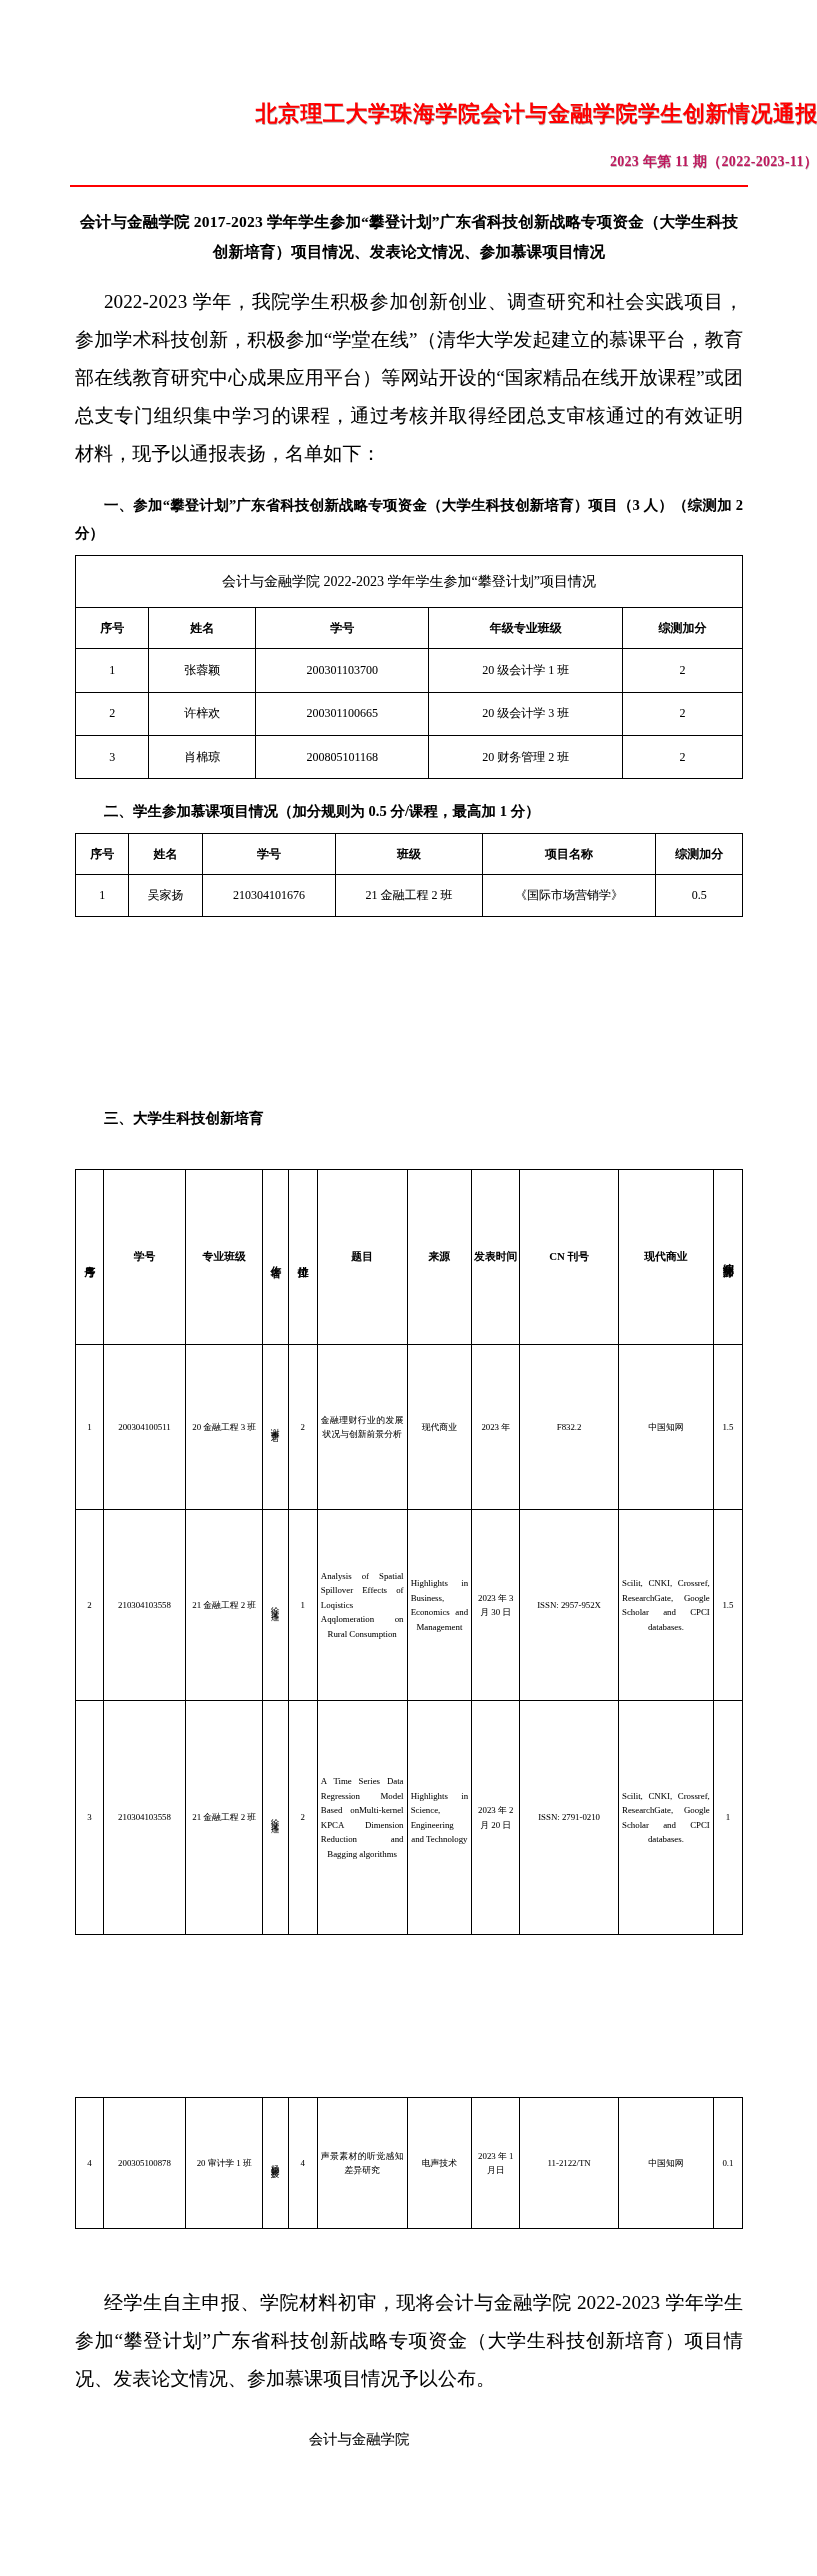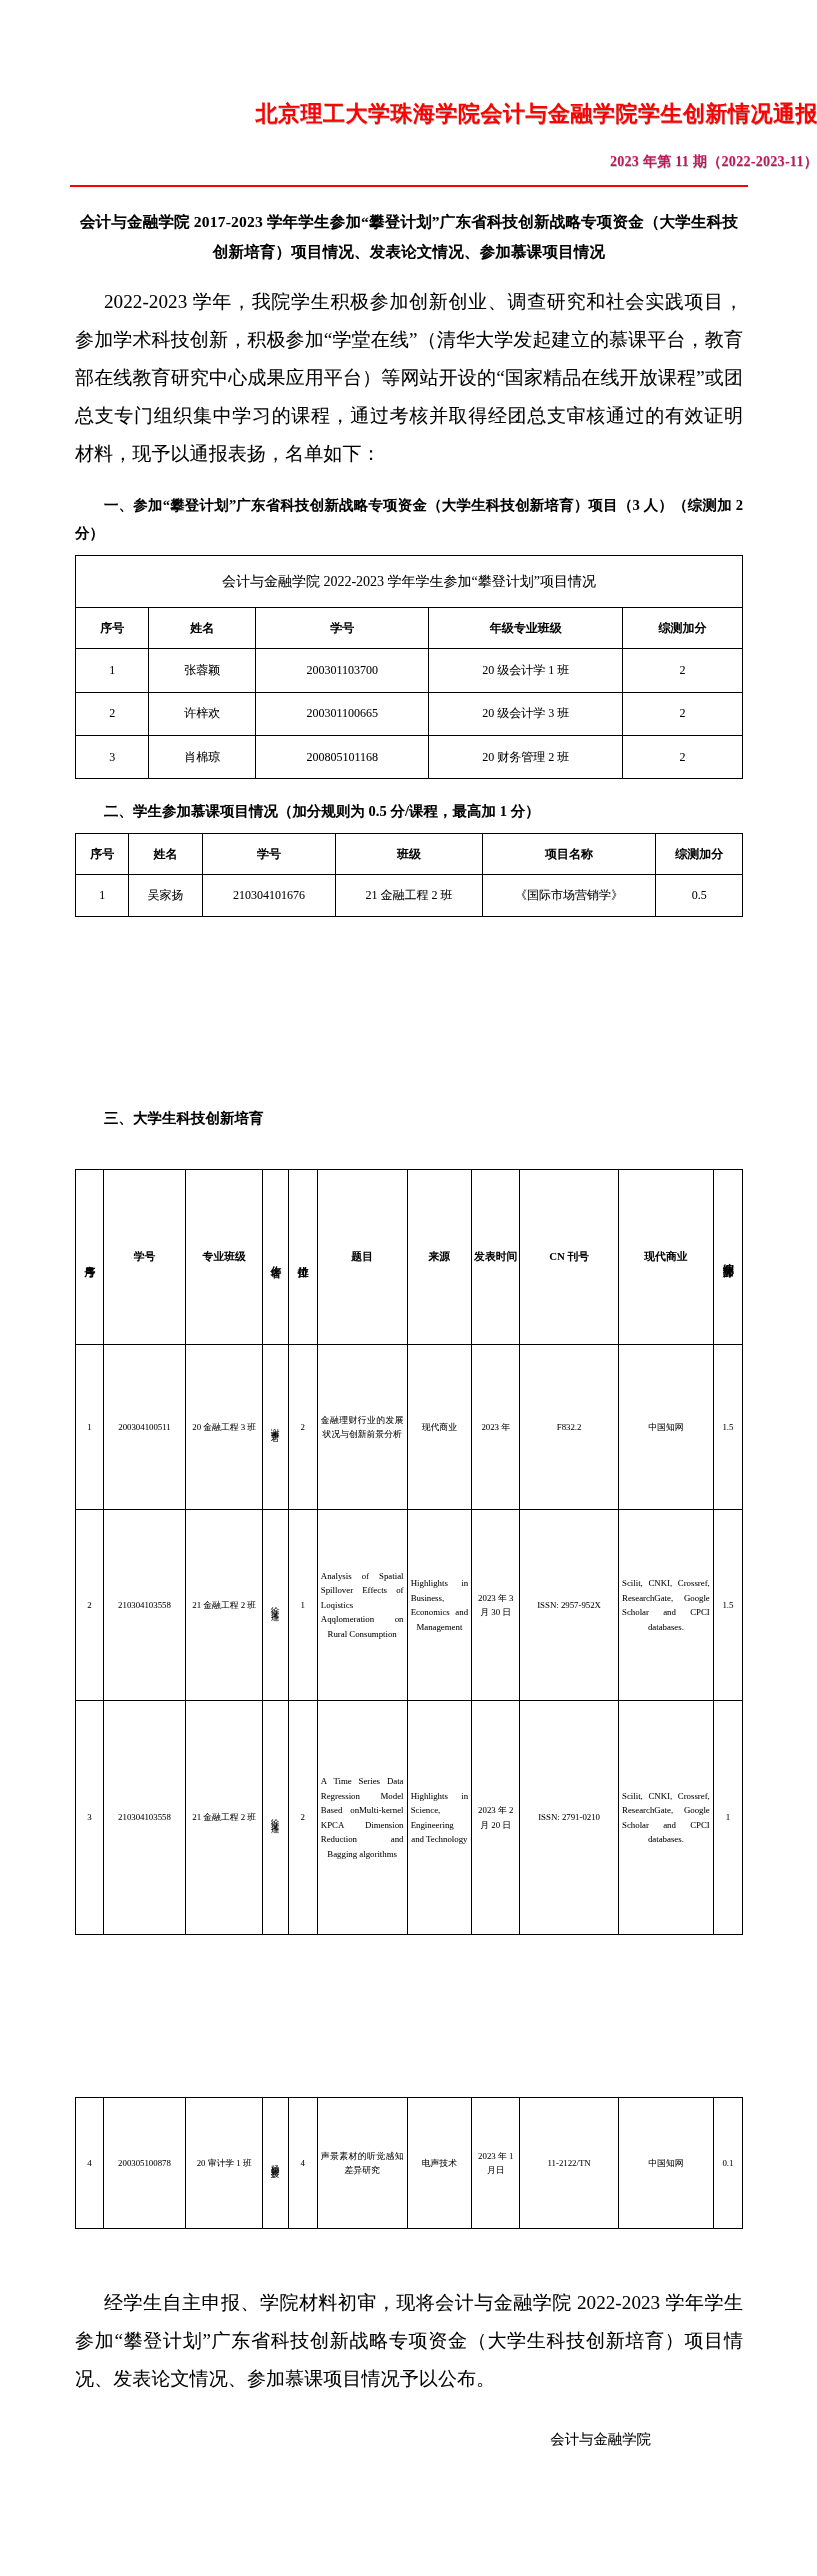--- a/index.html
+++ b/index.html
@@ -163,22 +163,22 @@
   }
 
   .papers-wrap { padding: 0 75px; }
 
   .spacer-lg { height: 170px; }
   .spacer-md { height: 77px; }
   .spacer-sm { height: 36px; }
 
   
   .signature {
-    padding: 0 67px;
-    text-align: right;
+    padding: 0 88px;
+    text-align: center;
   }
   .signature .line {
     font-size: 14.4px;
     line-height: 2.0;
     padding-right: 100px;
     text-shadow: 0.3px 0.3px 0 rgba(0,0,0,0.18);
   }
 </style>
 </head>
 <body>

